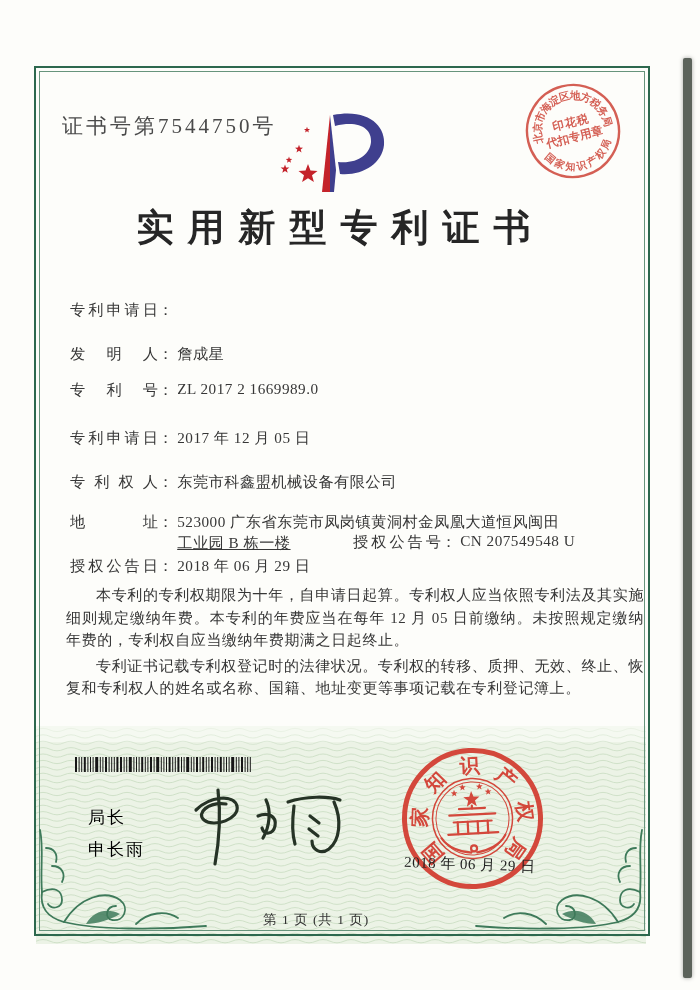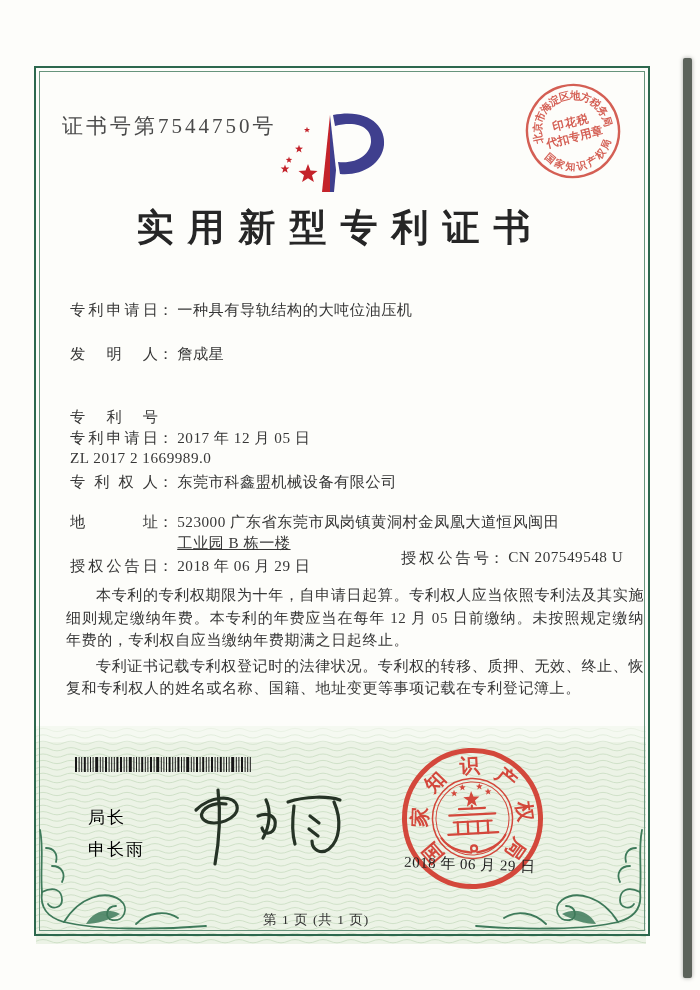--- a/index.html
+++ b/index.html
@@ -143,28 +143,27 @@
         <text x="50" y="45" font-size="11.5" font-weight="bold" text-anchor="middle" letter-spacing="1">印花税</text>
         <text x="50" y="60" font-size="11.5" font-weight="bold" text-anchor="middle">代扣专用章</text>
       </g>
     </svg>
 
   <div class="title">实用新型专利证书</div>
 
   <div class="field-row" style="top:300px;">
     <span class="flabel">专利申请日</span>
       <span class="colon">：</span>
-      <span class="fvalue">一种具有导轨结构的大吨位油压机</span>
   </div>
   <div class="field-row" style="top:344px;">
     <span class="flabel">发明人</span>
       <span class="colon">：</span>
       <span class="fvalue">詹成星</span>
   </div>
-  <div class="field-row" style="top:407px;flex-direction:column;">
+  <div class="field-row" style="top:380px;">
     <span class="flabel">专利号</span>
       <span class="colon">：</span>
       <span class="fvalue">ZL 2017 2 1669989.0</span>
   </div>
   <div class="field-row" style="top:428px;">
     <span class="flabel">专利申请日</span>
       <span class="colon">：</span>
       <span class="fvalue">2017 年 12 月 05 日</span>
   </div>
   <div class="field-row" style="top:472px;">
@@ -175,21 +174,21 @@
   <div class="field-row" style="top:512px;white-space:normal;">
     <span class="flabel">地址</span>
       <span class="colon">：</span>
       <span class="fvalue" style="width:430px;"><span>523000 广东省东莞市凤岗镇黄洞村金凤凰大道恒风闽田</span><span class="addr2">工业园 B 栋一楼</span></span>
   </div>
   <div class="field-row" style="top:556px;">
     <span class="flabel">授权公告日</span>
       <span class="colon">：</span>
       <span class="fvalue">2018 年 06 月 29 日</span>
   </div>
-  <div class="field-row" style="top:548px;left:353px;margin-left:48px;">
+  <div class="field-row" style="top:532px;left:353px;">
     <span class="flabel">授权公告号</span>
       <span class="colon">：</span>
       <span class="fvalue">CN 207549548 U</span>
   </div>
 
   <div class="body-text">
     <p>本专利的专利权期限为十年，自申请日起算。专利权人应当依照专利法及其实施细则规定缴纳年费。本专利的年费应当在每年 12 月 05 日前缴纳。未按照规定缴纳年费的，专利权自应当缴纳年费期满之日起终止。</p>
     <p>专利证书记载专利权登记时的法律状况。专利权的转移、质押、无效、终止、恢复和专利权人的姓名或名称、国籍、地址变更等事项记载在专利登记簿上。</p>
   </div>
 

